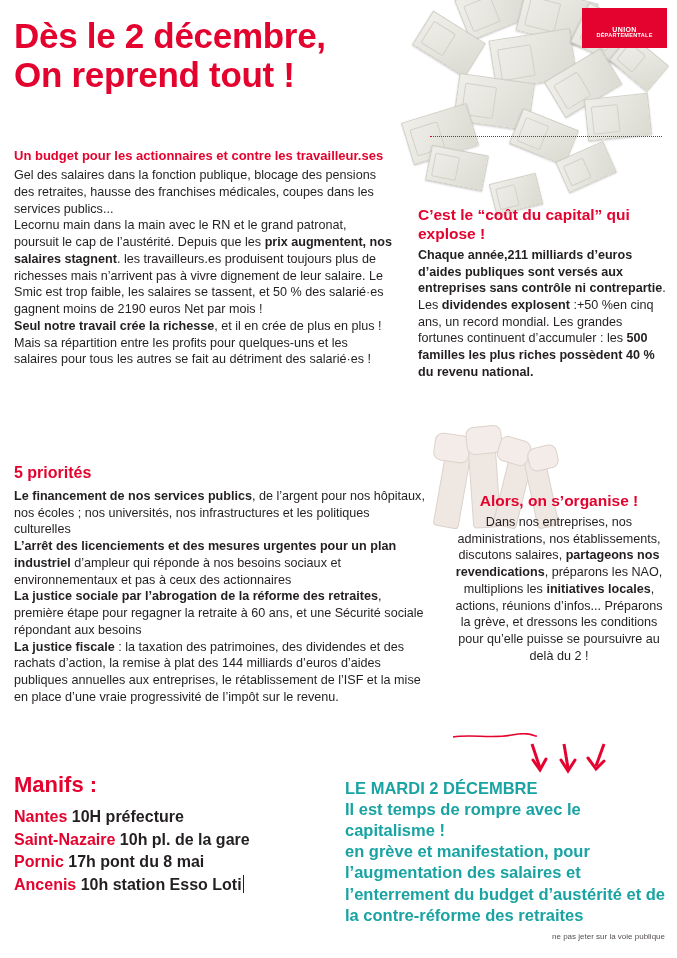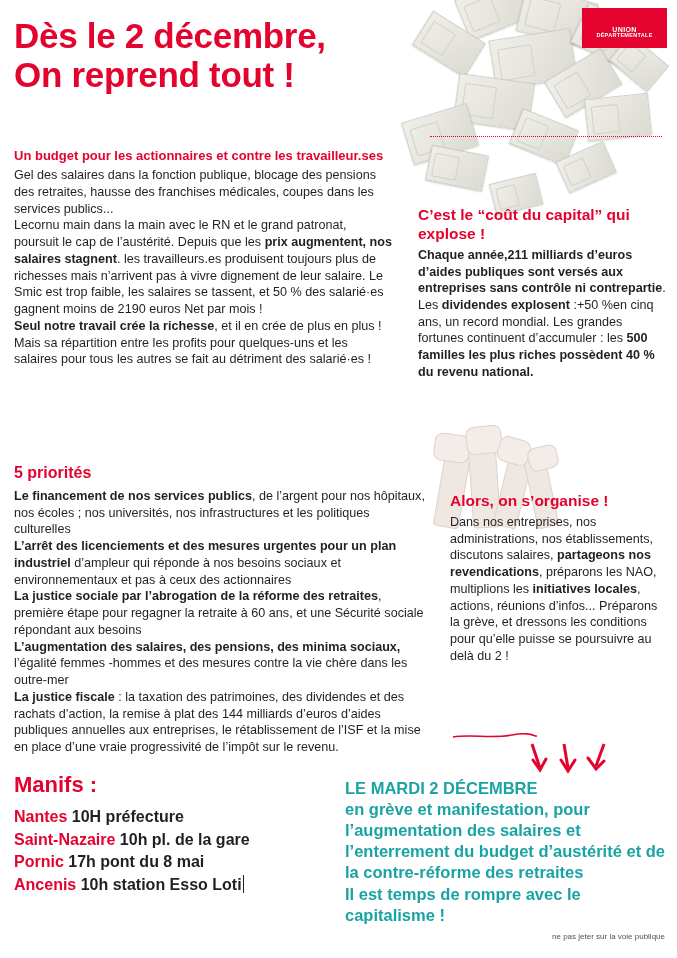--- a/index.html
+++ b/index.html
@@ -153,21 +153,21 @@
   p.body + p.body { margin-top: 0px; }
   b { font-weight: bold; }
 
   
   #blk-budget { left: 14px; top: 148px; width: 378px; }
   
   #blk-capital { left: 418px; top: 206px; width: 250px; }
   
   #blk-prio { left: 14px; top: 464px; width: 412px; }
   
-  #blk-organise { left: 450px; top: 492px; width: 218px; }
+  #blk-organise { left: 450px; top: 492px; width: 218px; text-align: center; }
 
   .prio-title {
     color: #e4032e;
     font-weight: bold;
     font-size: 16px;
     margin: 0 0 6px 0;
   }
 
   
   #blk-manifs { left: 14px; top: 772px; width: 330px; }
@@ -286,21 +286,20 @@
   <div class="block" id="blk-capital">
     <div class="h-red big">C’est le “coût du capital” qui explose !</div>
     <p class="body"><b>Chaque année,211 milliards d’euros d’aides publiques sont versés aux entreprises sans contrôle ni contrepartie</b><span>. Les </span><b>dividendes explosent</b><span> :+50 %en cinq ans, un record mondial. Les grandes fortunes continuent d’accumuler : les </span><b>500 familles les plus riches possèdent 40 % du revenu national.</b></p>
   </div>
 
   <div class="block" id="blk-prio">
     <div class="prio-title">5 priorités</div>
     <p class="body"><b>Le financement de nos services publics</b><span>, de l’argent pour nos hôpitaux, nos écoles ; nos universités, nos infrastructures et les politiques culturelles</span></p>
     <p class="body"><b>L’arrêt des licenciements et des mesures urgentes pour un plan industriel</b><span> d’ampleur qui réponde à nos besoins sociaux et environnementaux et pas à ceux des actionnaires</span></p>
     <p class="body"><b>La justice sociale par l’abrogation de la réforme des retraites</b><span>, première étape pour regagner la retraite à 60 ans, et une Sécurité sociale répondant aux besoins</span></p>
-    <p class="body"><b>L’augmentation des salaires, des pensions, des minima sociaux,</b><span> l’égalité femmes -hommes et des mesures contre la vie chère dans les outre-mer</span></p>
     <p class="body"><b>La justice fiscale</b><span> : la taxation des patrimoines, des dividendes et des rachats d’action, la remise à plat des 144 milliards d’euros d’aides publiques annuelles aux entreprises, le rétablissement de l’ISF et la mise en place d’une vraie progressivité de l’impôt sur le revenu.</span></p>
   </div>
 
   <div class="hands">
     <div class="arm a1"></div>
       <div class="arm a2"></div>
       <div class="arm a3"></div>
       <div class="arm a4"></div>
     <div class="fist f1"></div>
       <div class="fist f2"></div>
@@ -329,18 +328,18 @@
   <div class="block" id="blk-manifs">
     <div class="manifs-title">Manifs :</div>
     <div class="manif-line"><span class="manif-city">Nantes</span> <span>10H préfecture</span></div>
     <div class="manif-line"><span class="manif-city">Saint-Nazaire</span> <span>10h pl. de la gare</span></div>
     <div class="manif-line"><span class="manif-city">Pornic</span> <span>17h pont du 8 mai</span></div>
     <div class="manif-line"><span class="manif-city">Ancenis</span> <span>10h station Esso Loti</span><span class="caret"></span></div>
   </div>
 
   <div class="block" id="blk-cta">
     <p class="cta-head">LE MARDI 2 DÉCEMBRE</p>
+    <p class="cta-body">Il est temps de rompre avec le capitalisme !</p>
     <p class="cta-body">en grève et manifestation, pour l’augmentation des salaires et l’enterrement du budget d’austérité et de la contre-réforme des retraites</p>
-    <p class="cta-body">Il est temps de rompre avec le capitalisme !</p>
   </div>
 
   <div class="legal">ne pas jeter sur la voie publique</div>
 </div>
 
 </body></html>

